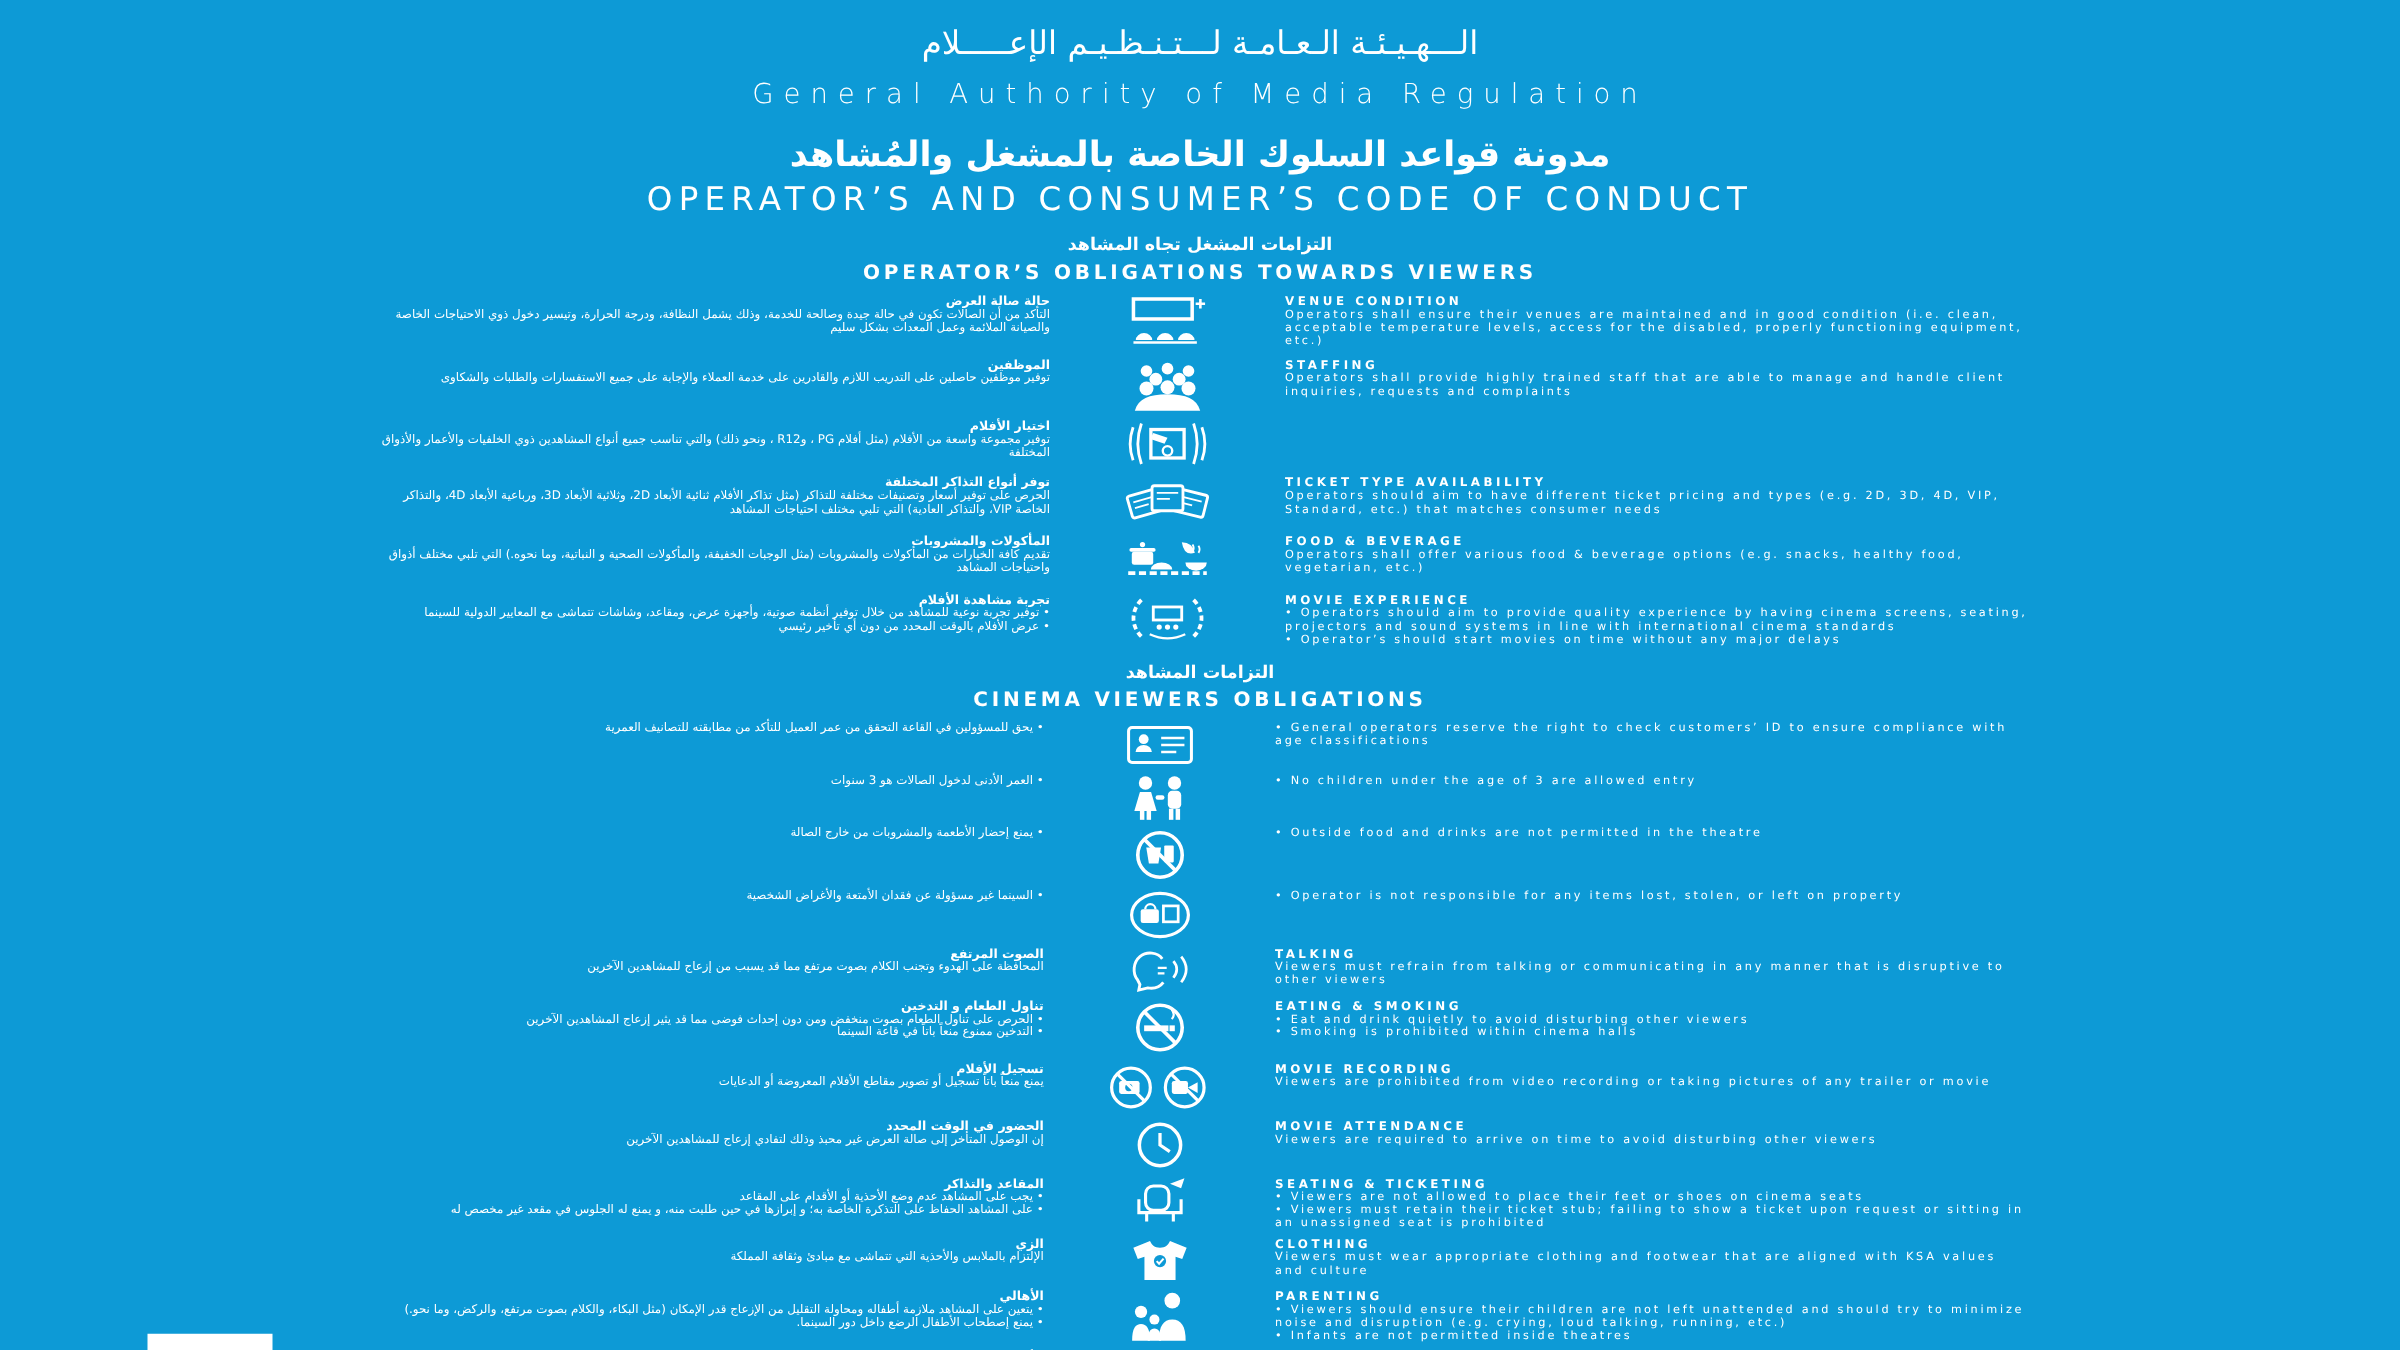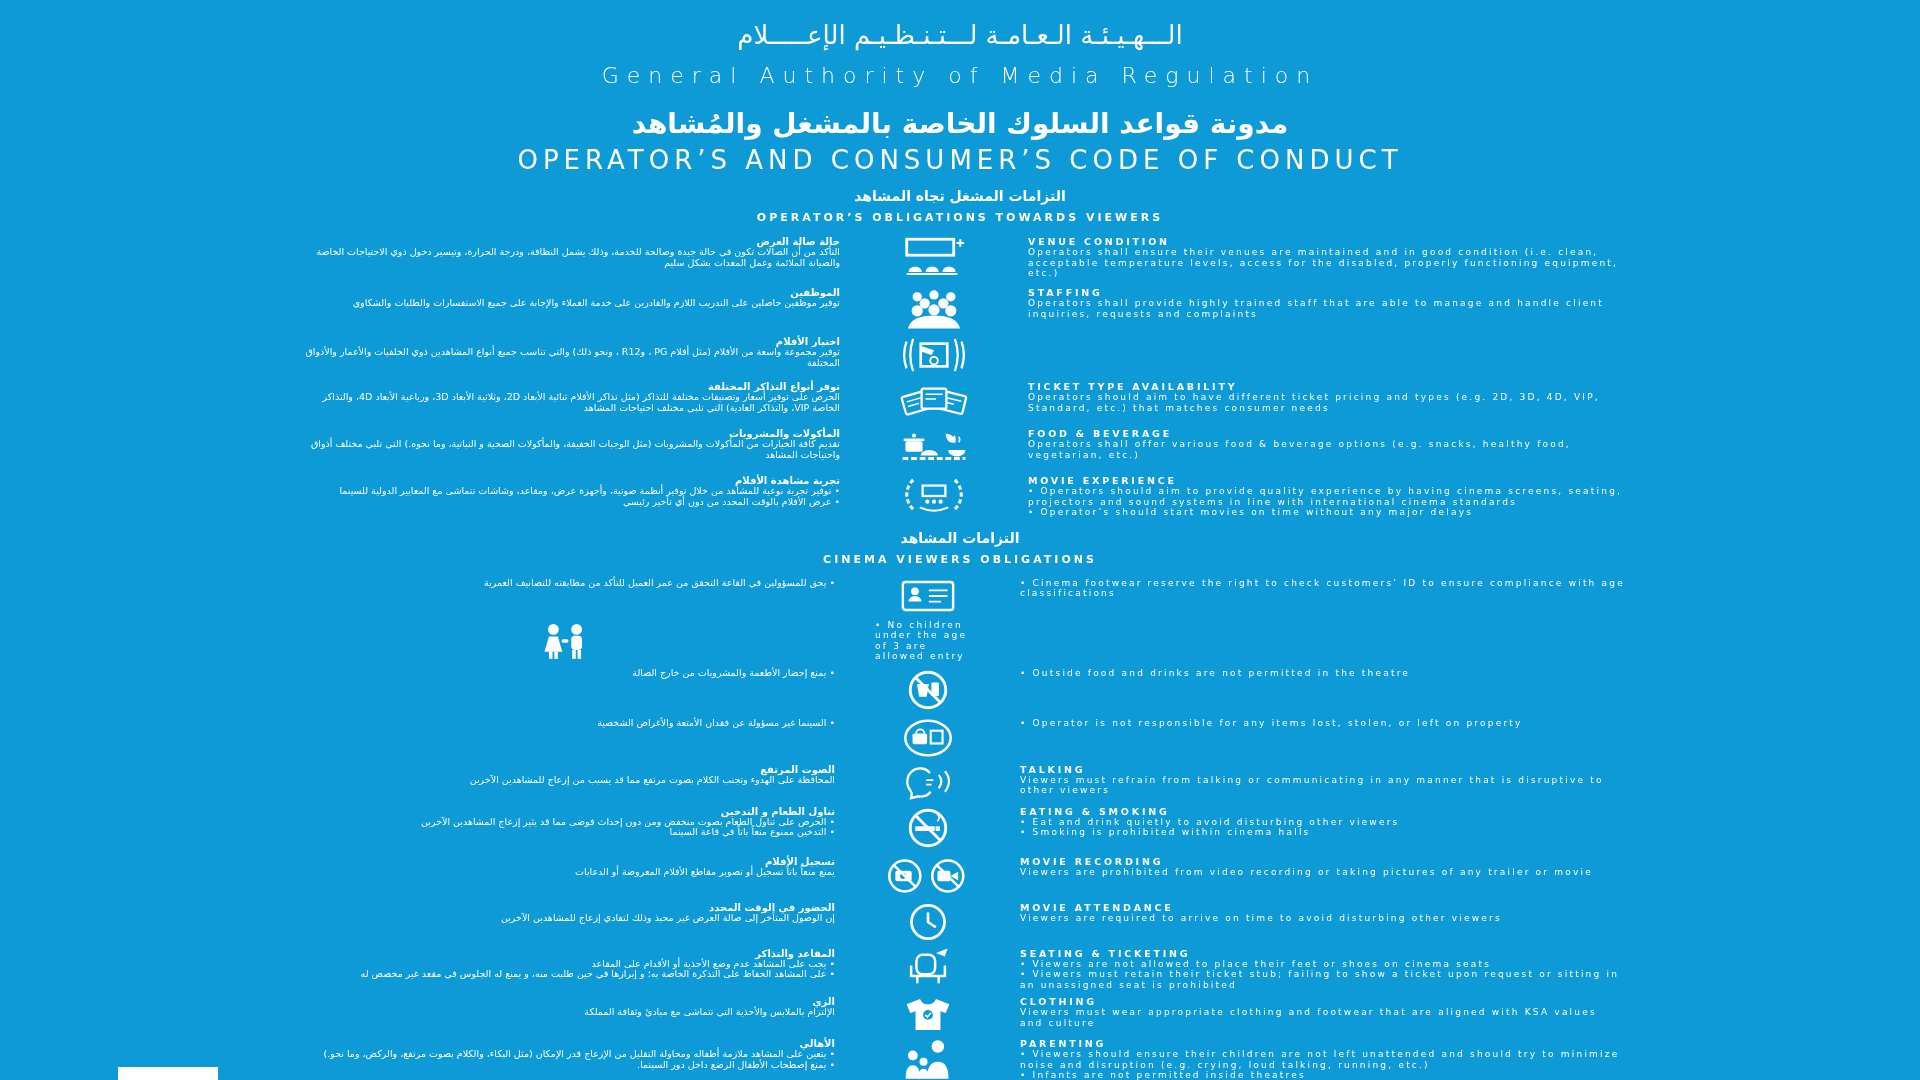--- a/index.html
+++ b/index.html
@@ -9,21 +9,21 @@
     font-family:"DejaVu Sans","Liberation Sans",sans-serif;
   }
   .poster{width:1330px;margin:0 auto;padding-top:20px;}
   .center{text-align:center;}
   .logo-ar{font-size:26px;line-height:30px;letter-spacing:1px;font-weight:400;}
   .logo-en{font-size:22px;line-height:26px;letter-spacing:8px;font-weight:300;margin-top:13px;}
   .title-ar{font-size:28px;line-height:38px;font-weight:bold;margin-top:16px;}
   .title-en{font-size:26px;line-height:31px;letter-spacing:5px;margin-top:2px;}
   .sec-head{margin-top:10px;}
   .sec-head .ar{font-size:14px;line-height:21px;font-weight:bold;}
-  .sec-head .en{font-size:11px;line-height:21px;font-weight:bold;letter-spacing:3px;}
+  .sec-head .en{font-size:16px;line-height:21px;font-weight:bold;letter-spacing:3px;}
   .rows{margin-top:8px;}
   .row{display:grid;column-gap:14px;margin-bottom:7px;}
   .op-rows .row{grid-template-columns:545px 160px 1fr;}
   .vw-rows .row{grid-template-columns:540px 105px 1fr;margin-bottom:6px;gap:40px;}
   .cell{min-width:0;}
   .ar-cell{direction:rtl;text-align:right;font-size:9.5px;line-height:10.5px;}
   .ar-title{font-weight:bold;font-size:10px;line-height:11px;}
   .en-cell{font-size:9px;line-height:10.5px;letter-spacing:2.2px;font-weight:500;}
   .en-title{font-weight:bold;font-size:9.5px;line-height:11px;letter-spacing:2.8px;}
   .body-line{margin:0;}
@@ -199,24 +199,27 @@
         </div>
         <div class="cell icon-cell">
           <svg width="54" height="36" viewBox="0 0 58 38">
             <rect x="2" y="4" width="54" height="30" rx="3" stroke="#fff" fill="none" stroke-width="2.6"></rect>
             <circle cx="15" cy="14" r="4.2" fill="#fff"></circle>
             <path d="M8 25a7 6 0 0 1 14 0z" fill="#fff"></path>
             <path d="M30 13h20M30 19h20M30 25h13" stroke="#fff" stroke-width="2"></path>
           </svg>
         </div>
         <div class="cell en-cell">
-          <div class="body-line">• Cinema footwear reserve the right to check customers’ ID to ensure compliance with age classifications</div>
-        </div>
-      </div>
-      <div class="row">
+          <div class="body-line">• General operators reserve the right to check customers’ ID to ensure compliance with age classifications</div>
+        </div>
+      </div>
+      <div class="row">
+        <div class="cell ar-cell" dir="rtl">
+          <div class="body-line">• العمر الأدنى لدخول الصالات هو 3 سنوات</div>
+        </div>
         <div class="cell icon-cell">
           <svg width="50" height="36" viewBox="0 0 56 40">
             <g fill="#fff">
               <circle cx="15" cy="7" r="6"></circle>
               <path d="M5 32l5-17h10l5 17z"></path>
               <rect x="10" y="32" width="4" height="8"></rect>
               <rect x="16" y="32" width="4" height="8"></rect>
               <circle cx="41" cy="7" r="6"></circle>
               <rect x="35" y="14" width="12" height="16" rx="4"></rect>
               <rect x="36" y="30" width="4" height="10"></rect>

